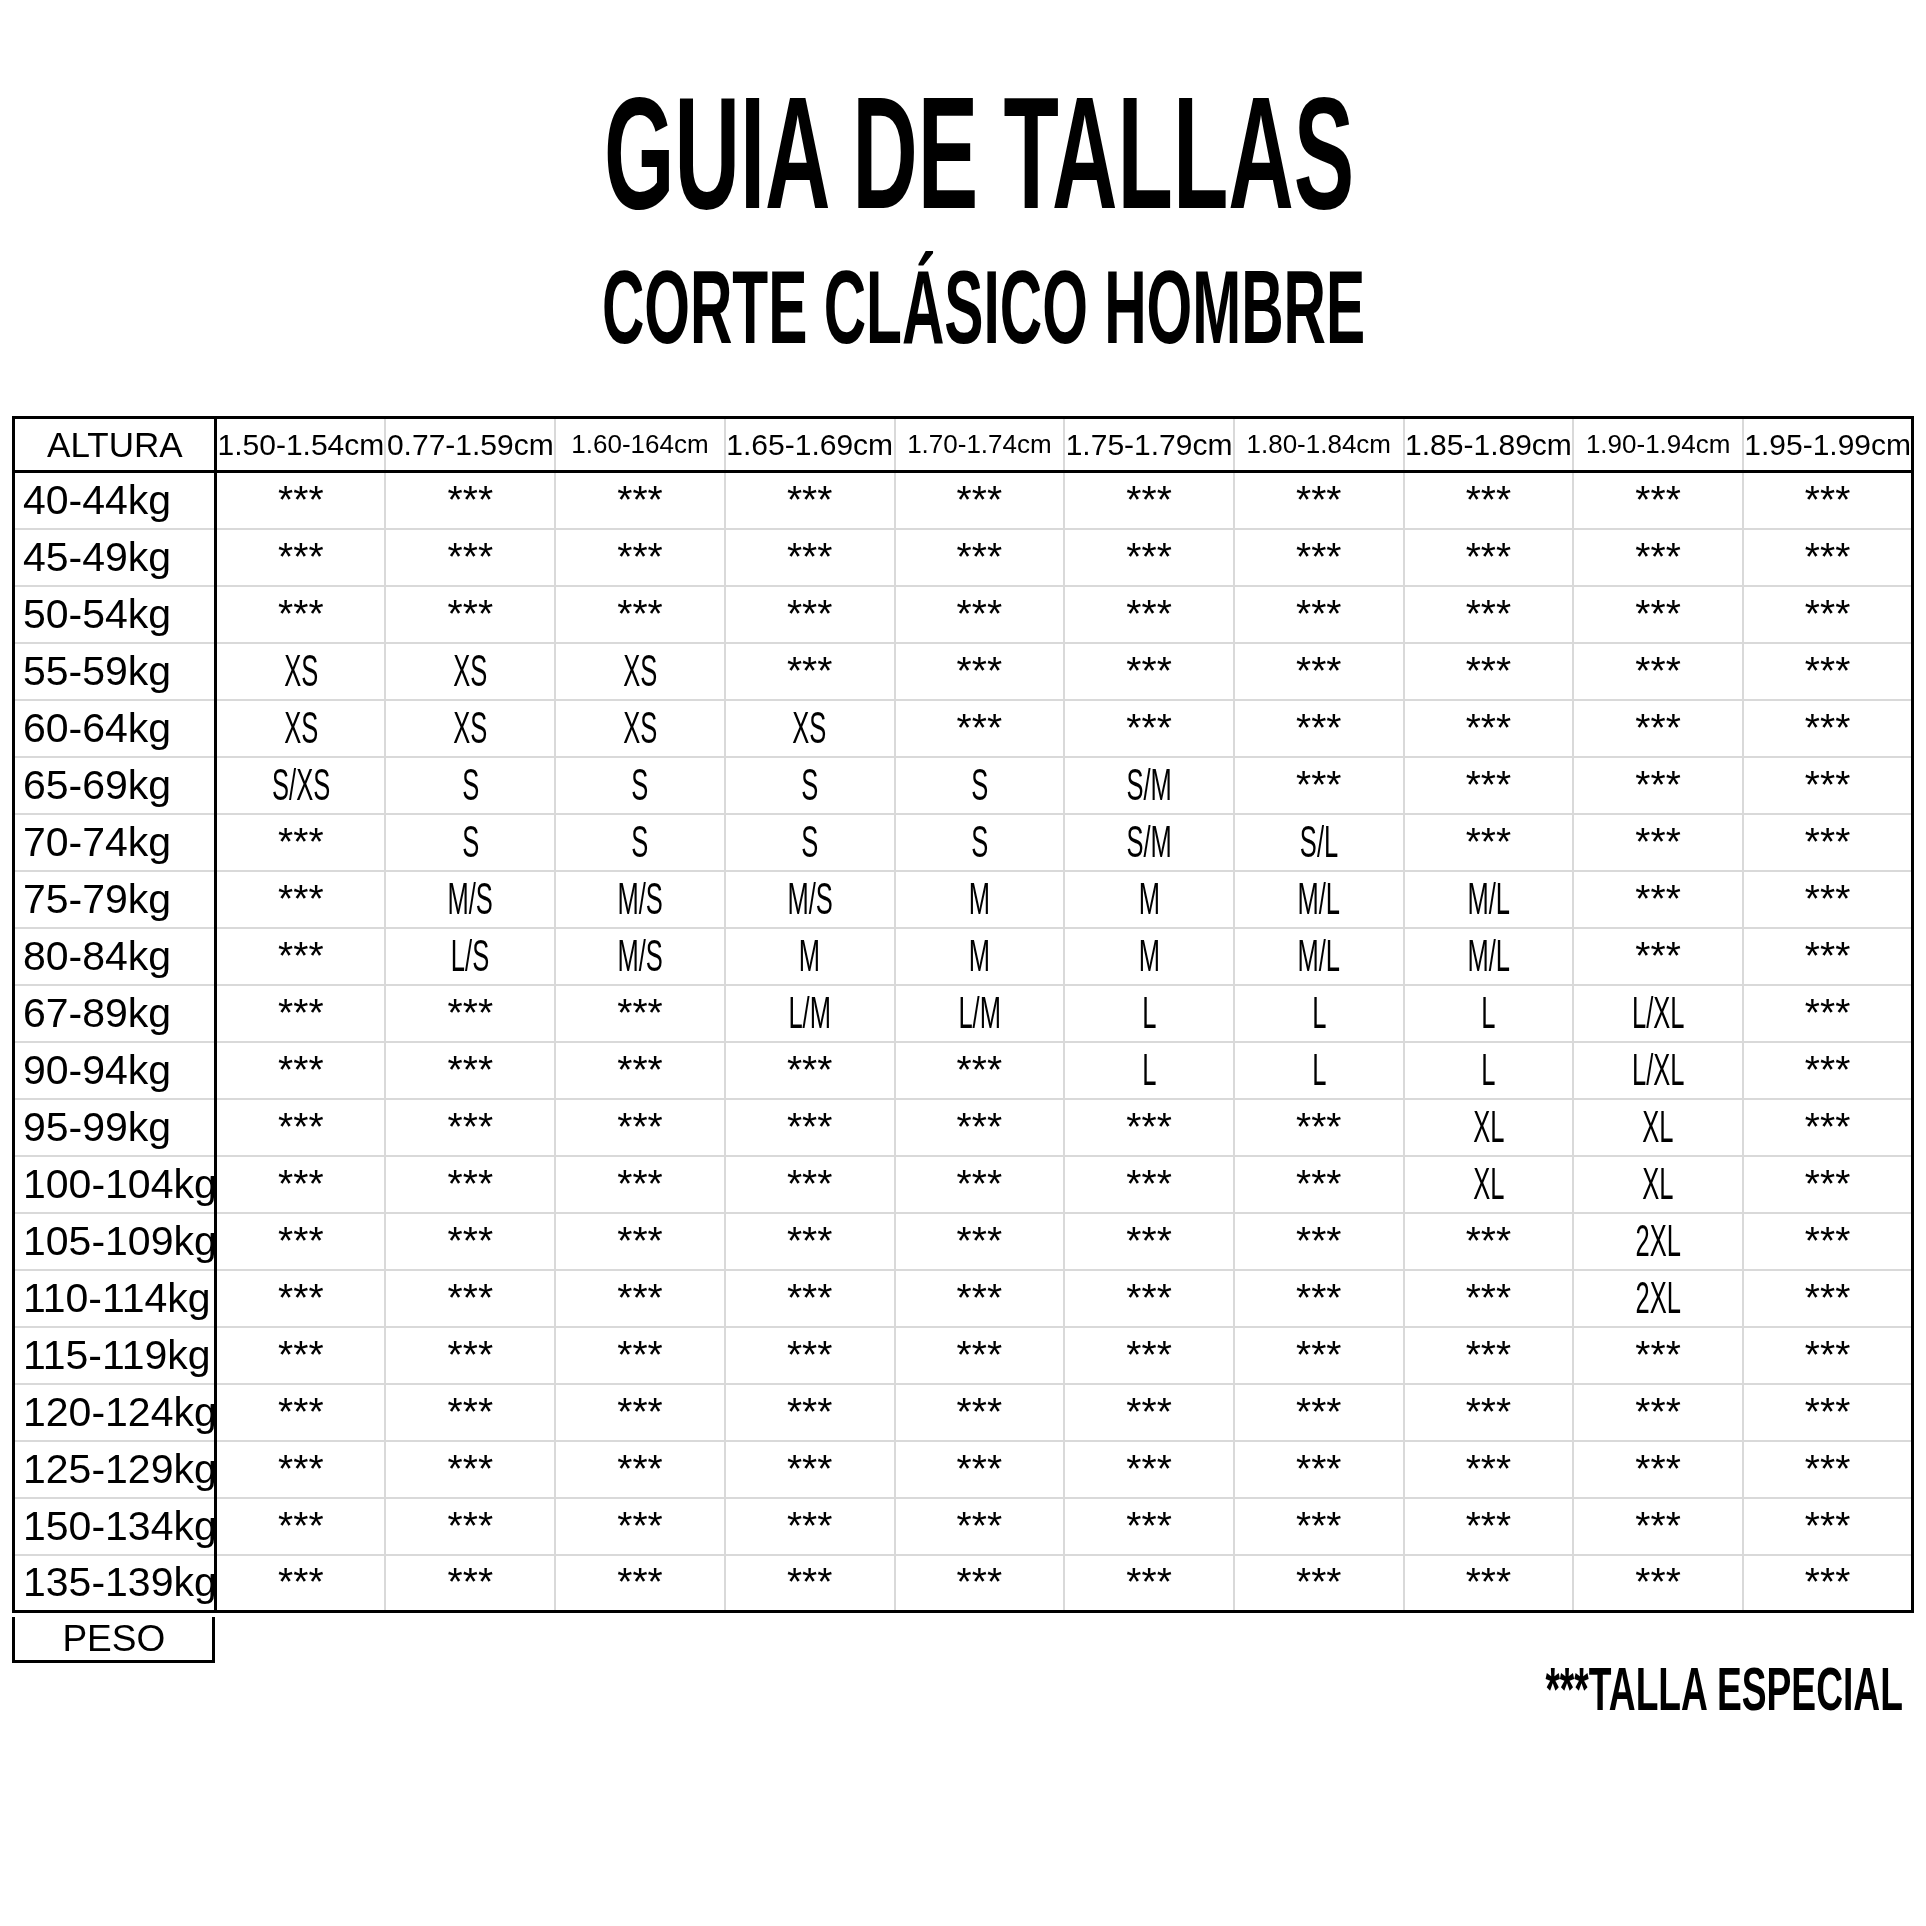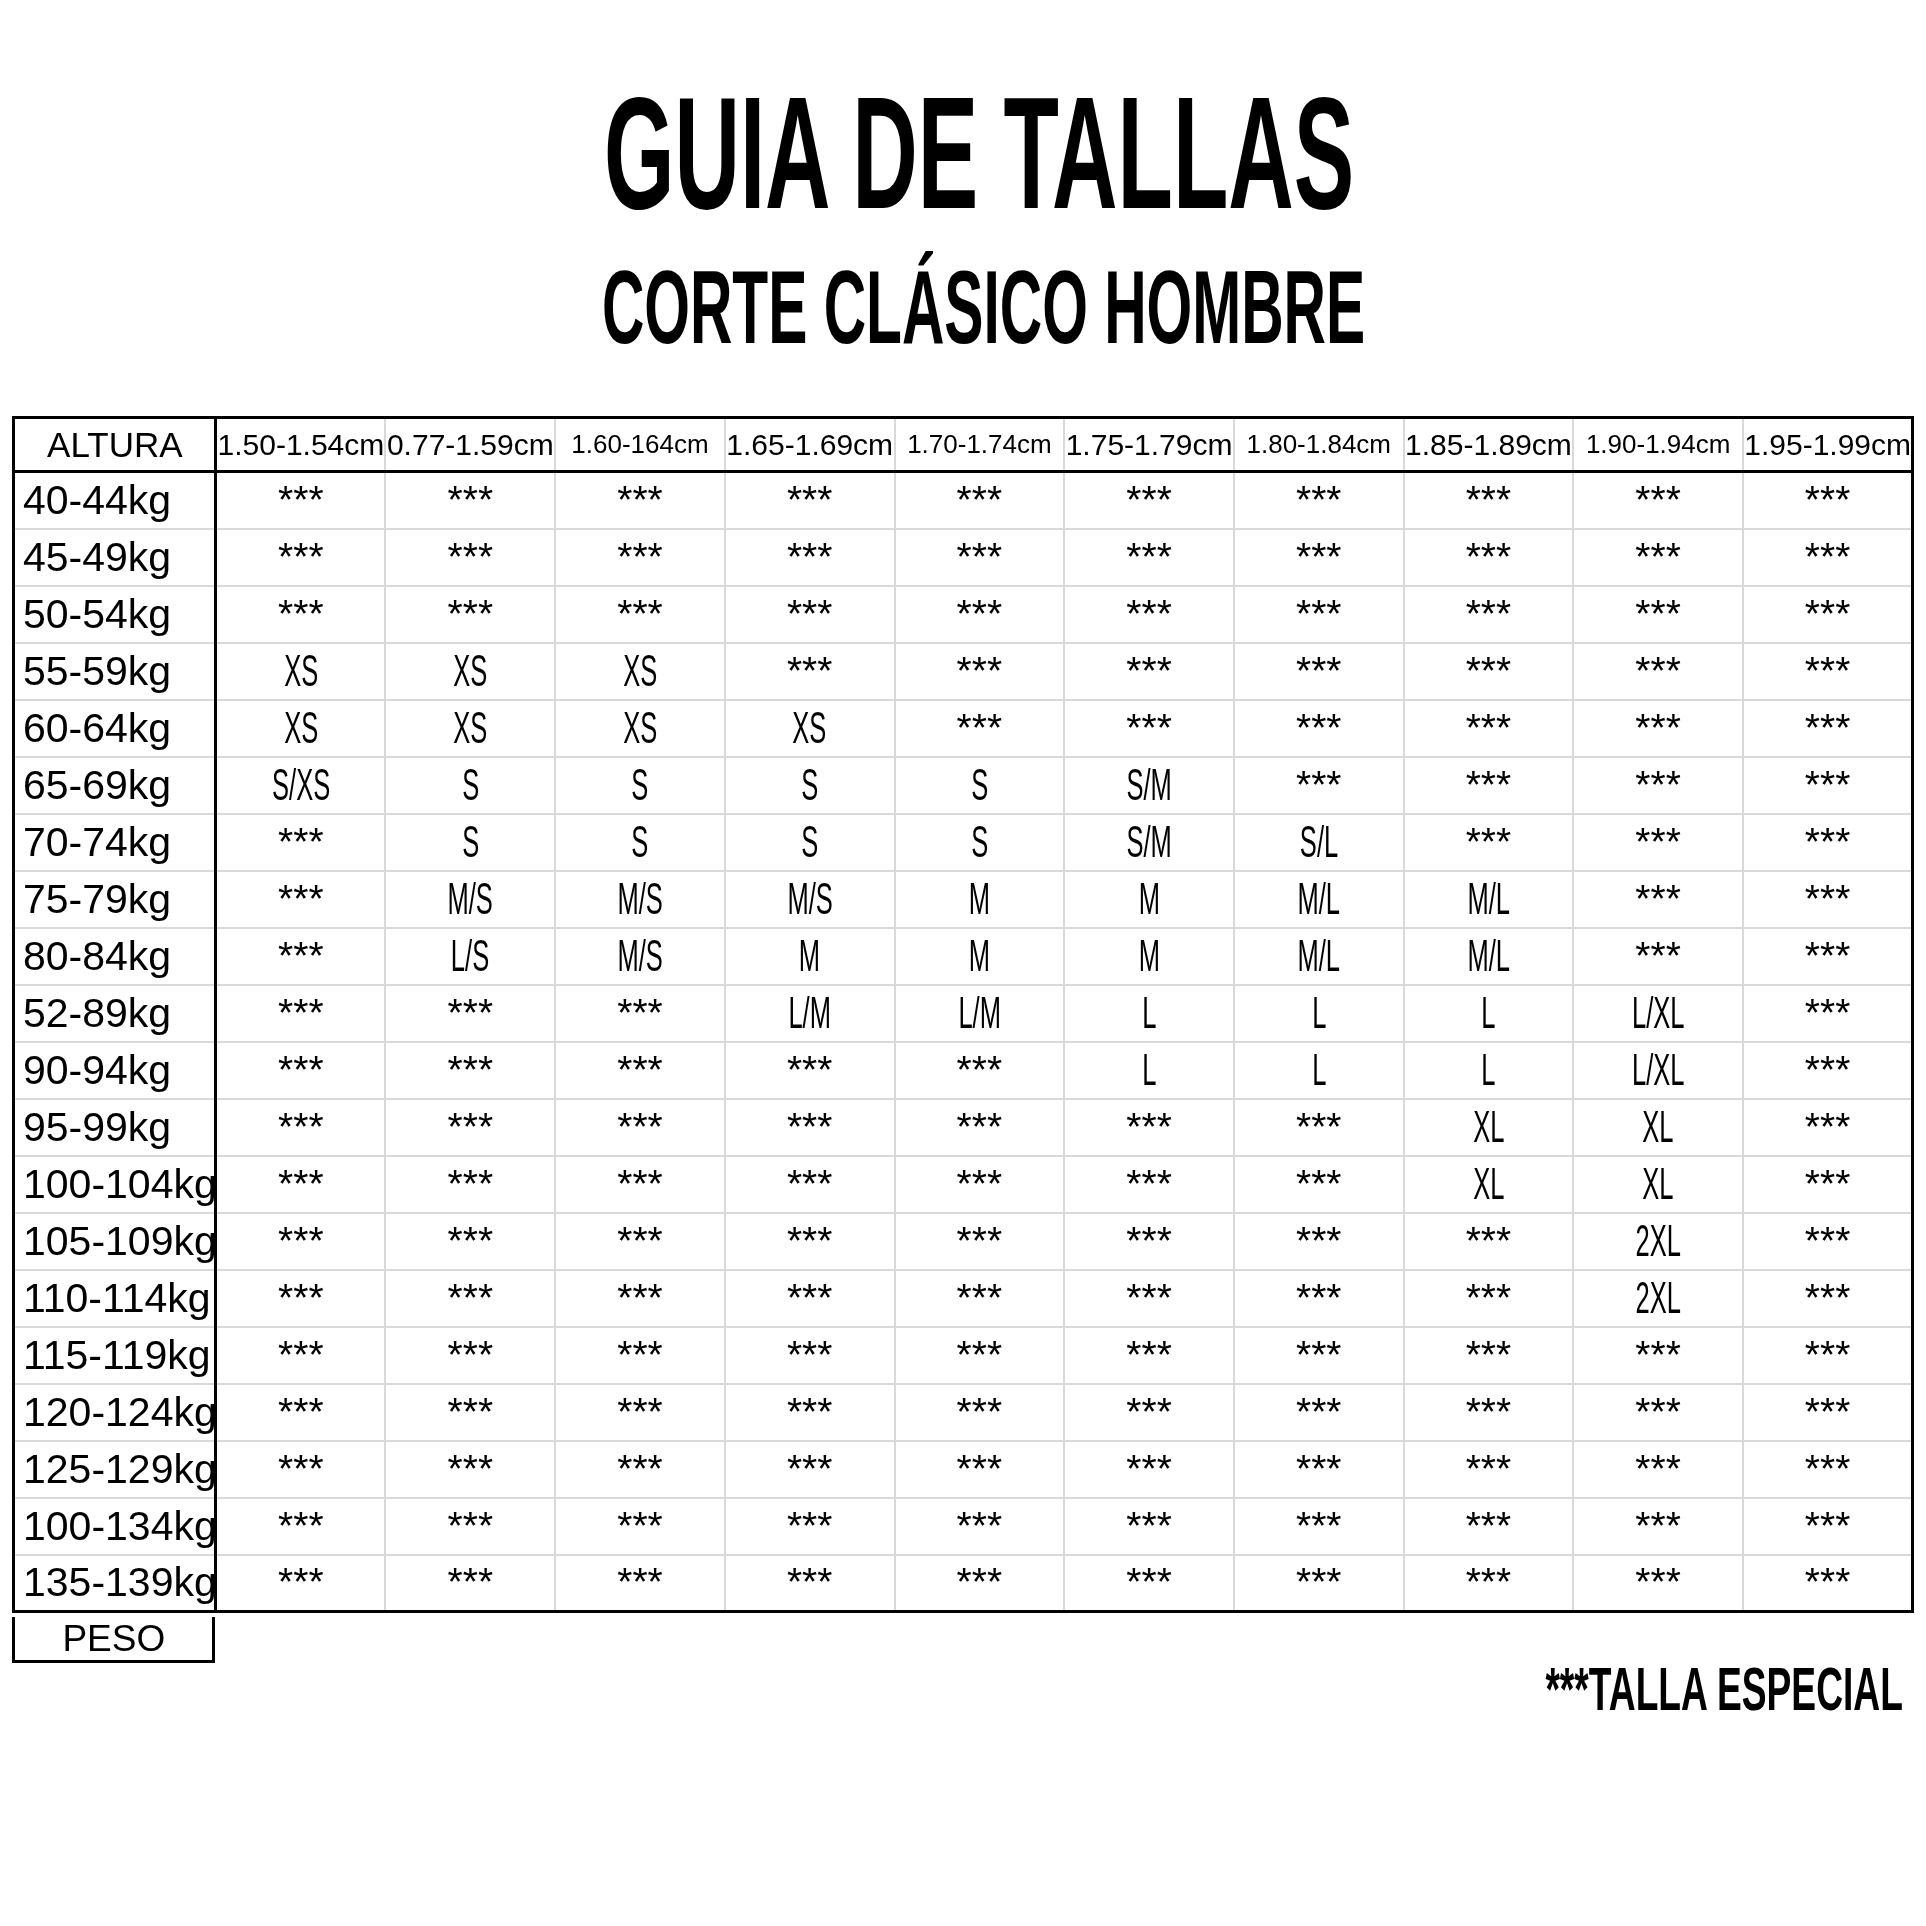--- a/index.html
+++ b/index.html
@@ -185,21 +185,21 @@
           <td><span class="cond">M/S</span></td>
           <td><span class="cond">M</span></td>
           <td><span class="cond">M</span></td>
           <td><span class="cond">M</span></td>
           <td><span class="cond">M/L</span></td>
           <td><span class="cond">M/L</span></td>
           <td class="ast">***</td>
           <td class="ast">***</td>
         </tr>
         <tr>
-          <th>52-89kg</th>
+          <th>67-89kg</th>
           <td class="ast">***</td>
           <td class="ast">***</td>
           <td class="ast">***</td>
           <td><span class="cond">L/M</span></td>
           <td><span class="cond">L/M</span></td>
           <td><span class="cond">L</span></td>
           <td><span class="cond">L</span></td>
           <td><span class="cond">L</span></td>
           <td><span class="cond">L/XL</span></td>
           <td class="ast">***</td>
@@ -302,21 +302,21 @@
           <td class="ast">***</td>
           <td class="ast">***</td>
           <td class="ast">***</td>
           <td class="ast">***</td>
           <td class="ast">***</td>
           <td class="ast">***</td>
           <td class="ast">***</td>
           <td class="ast">***</td>
         </tr>
         <tr>
-          <th>100-134kg</th>
+          <th>150-134kg</th>
           <td class="ast">***</td>
           <td class="ast">***</td>
           <td class="ast">***</td>
           <td class="ast">***</td>
           <td class="ast">***</td>
           <td class="ast">***</td>
           <td class="ast">***</td>
           <td class="ast">***</td>
           <td class="ast">***</td>
           <td class="ast">***</td>

